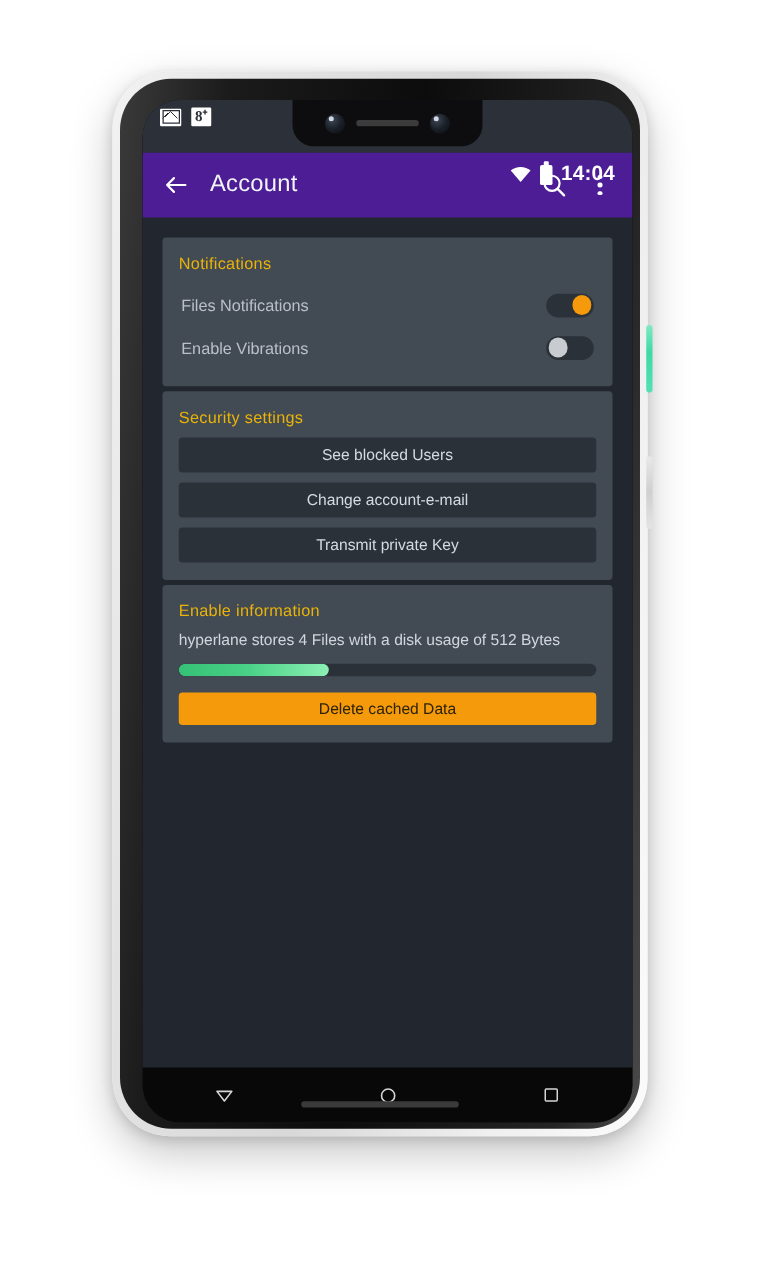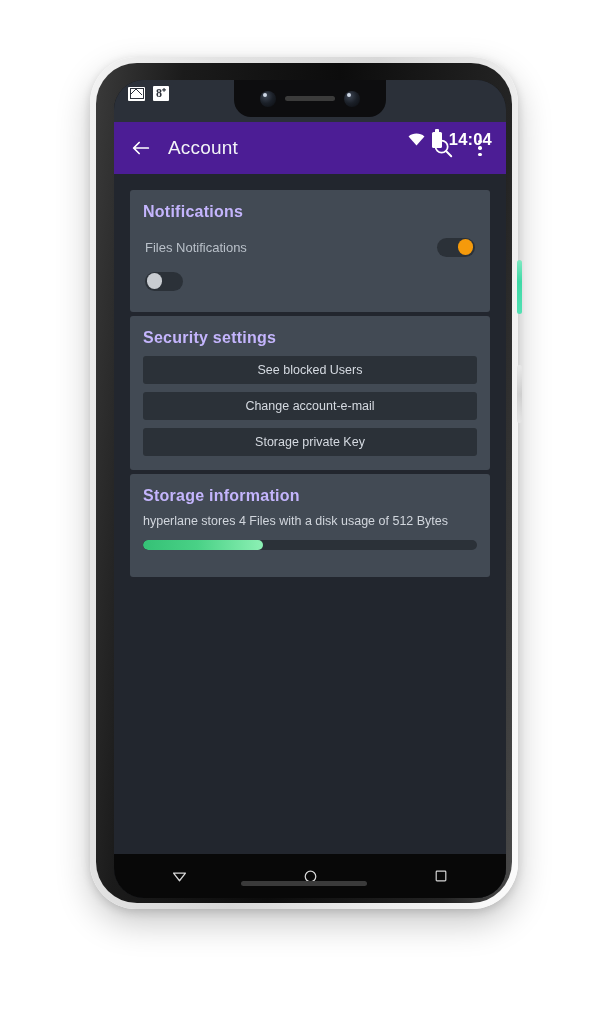--- a/index.html
+++ b/index.html
@@ -221,23 +221,23 @@
     overflow: hidden;
   }
 
   .card {
     background: #424a54;
     border-radius: 3px;
     padding: 13px 13px 14px 13px;
     margin-bottom: 4px;
   }
   .card-title {
-    font-size: 16px;
-    color: #c4b5fd;
-    font-weight: bold;
+    font-size: 13px;
+    color: #eab308;
+    font-weight: normal;
     letter-spacing: 0.25px;
     margin-bottom: 9px;
   }
 
   
   .toggle-row {
     display: flex;
     align-items: center;
     height: 34px;
     padding: 0 2px;
@@ -398,40 +398,42 @@
             <div class="card-title">Notifications</div>
 
             <div class="toggle-row">
               <div class="toggle-label">Files Notifications</div>
               <div class="switch on">
                 <div class="knob"></div>
               </div>
             </div>
 
             <div class="toggle-row">
+              <div class="toggle-label">Enable Vibrations</div>
               <div class="switch off">
                 <div class="knob"></div>
               </div>
             </div>
           </div>
 
           <div class="card">
             <div class="card-title">Security settings</div>
 
             <button class="sec-button">See blocked Users</button>
             <button class="sec-button">Change account-e-mail</button>
-            <button class="sec-button">Storage private Key</button>
+            <button class="sec-button">Transmit private Key</button>
           </div>
 
           <div class="card">
-            <div class="card-title">Storage information</div>
+            <div class="card-title">Enable information</div>
             <div id="storage-text">hyperlane stores 4 Files with a disk usage of 512 Bytes</div>
             <div id="storage-progress-track">
               <div id="storage-progress-fill" style="width: 36%;"></div>
             </div>
+            <button id="delete-cache-button">Delete cached Data</button>
           </div>
 
         </div>
 
         <div id="nav-bar">
           <svg class="nav-icon" width="17" height="17" viewBox="0 0 20 20">
             <path fill="none" stroke="#d5d5d5" stroke-width="1.5" stroke-linejoin="round" d="M3 6h14l-7 9z"></path>
           </svg>
           <svg class="nav-icon" width="17" height="17" viewBox="0 0 20 20">
             <circle cx="10" cy="10" r="6.2" fill="none" stroke="#d5d5d5" stroke-width="1.5"></circle>

